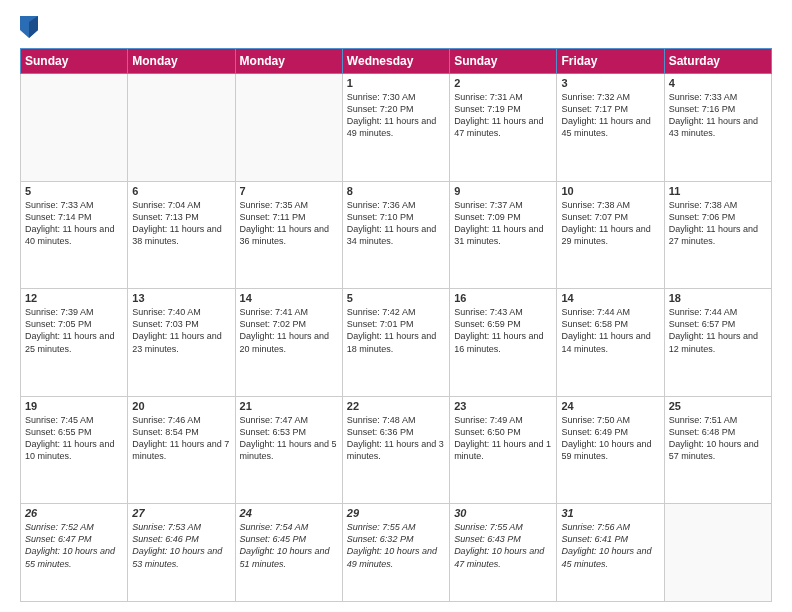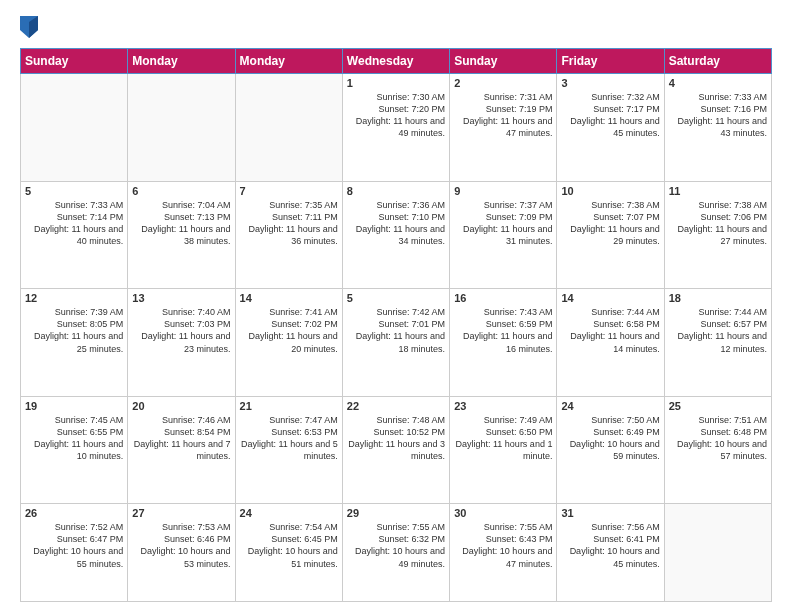--- a/index.html
+++ b/index.html
@@ -87,27 +87,27 @@
     .day-number {
       font-size: 11px;
       font-weight: bold;
       margin-bottom: 2px;
       display: block;
     }
     .day-info {
       font-size: 9px;
       line-height: 1.35;
       color: #333;
-      text-align: right;
     }
     .empty-cell {
       background: #f9f9f9;
     }
     tr:last-child td {
       height: 80px;
+      font-style: italic;
     }
   </style>
 </head>
 <body>
 
 <div class="page">
   <div class="header">
     <div class="logo">
       <svg class="logo-icon" viewBox="0 0 18 22" xmlns="http://www.w3.org/2000/svg">
         <polygon points="0,0 18,0 18,14 9,22 0,14" fill="#2a6db5"></polygon>
@@ -218,21 +218,21 @@
             <div class="day-info">Sunrise: 7:38 AM
 Sunset: 7:06 PM
 Daylight: 11 hours
 and 27 minutes.</div>
           </td>
         </tr>
         <tr>
           <td>
             <span class="day-number">12</span>
             <div class="day-info">Sunrise: 7:39 AM
-Sunset: 8:05 PM
+Sunset: 7:05 PM
 Daylight: 11 hours
 and 25 minutes.</div>
           </td>
           <td>
             <span class="day-number">13</span>
             <div class="day-info">Sunrise: 7:40 AM
 Sunset: 7:03 PM
 Daylight: 11 hours
 and 23 minutes.</div>
           </td>
@@ -290,21 +290,21 @@
           <td>
             <span class="day-number">21</span>
             <div class="day-info">Sunrise: 7:47 AM
 Sunset: 6:53 PM
 Daylight: 11 hours
 and 5 minutes.</div>
           </td>
           <td>
             <span class="day-number">22</span>
             <div class="day-info">Sunrise: 7:48 AM
-Sunset: 10:52 PM
+Sunset: 6:36 PM
 Daylight: 11 hours
 and 3 minutes.</div>
           </td>
           <td>
             <span class="day-number">23</span>
             <div class="day-info">Sunrise: 7:49 AM
 Sunset: 6:50 PM
 Daylight: 11 hours
 and 1 minute.</div>
           </td>

